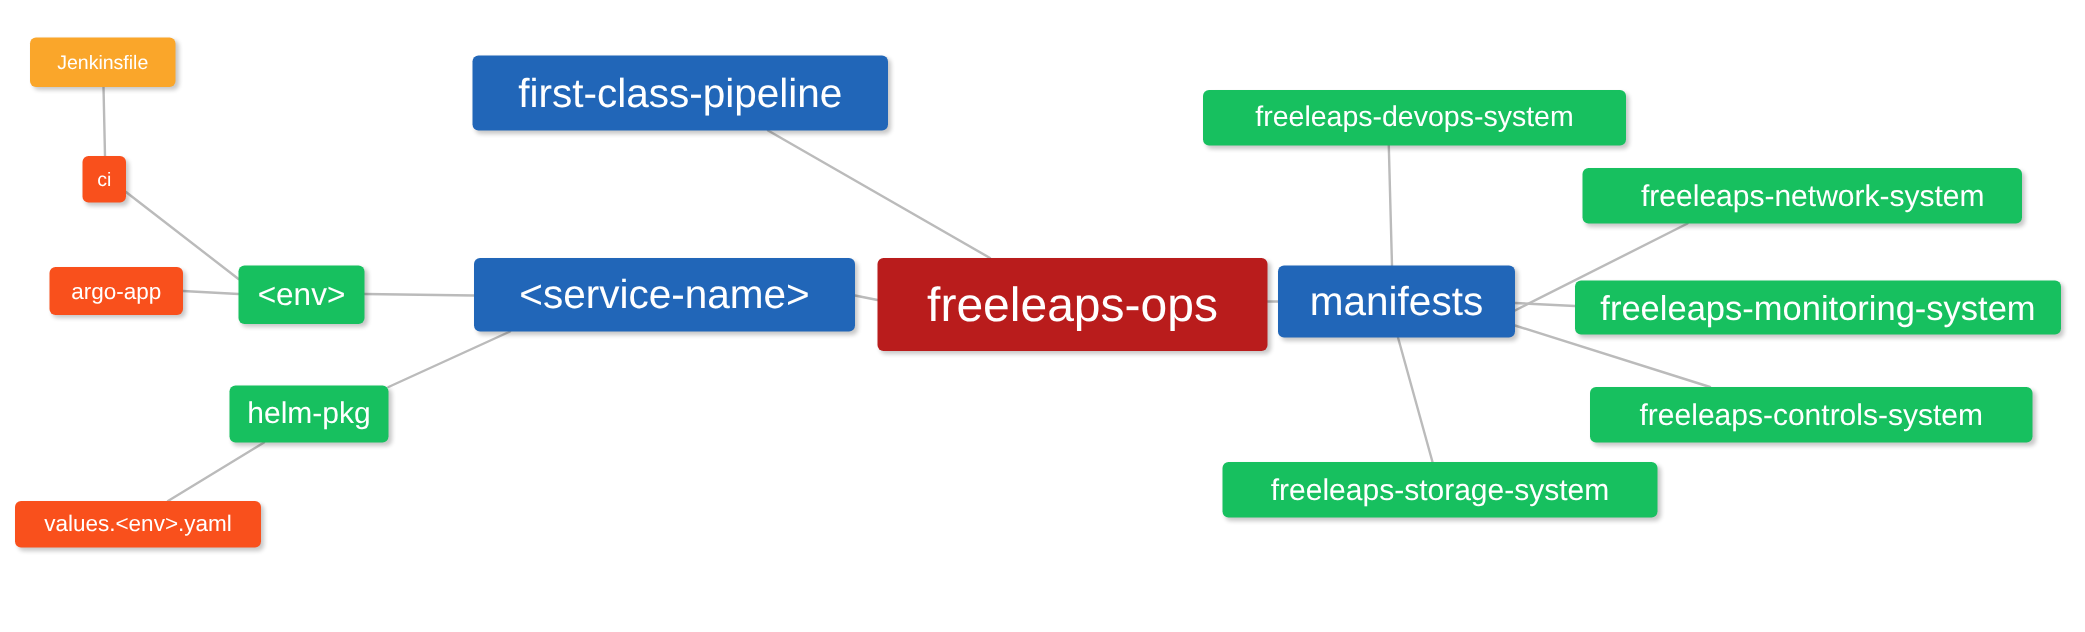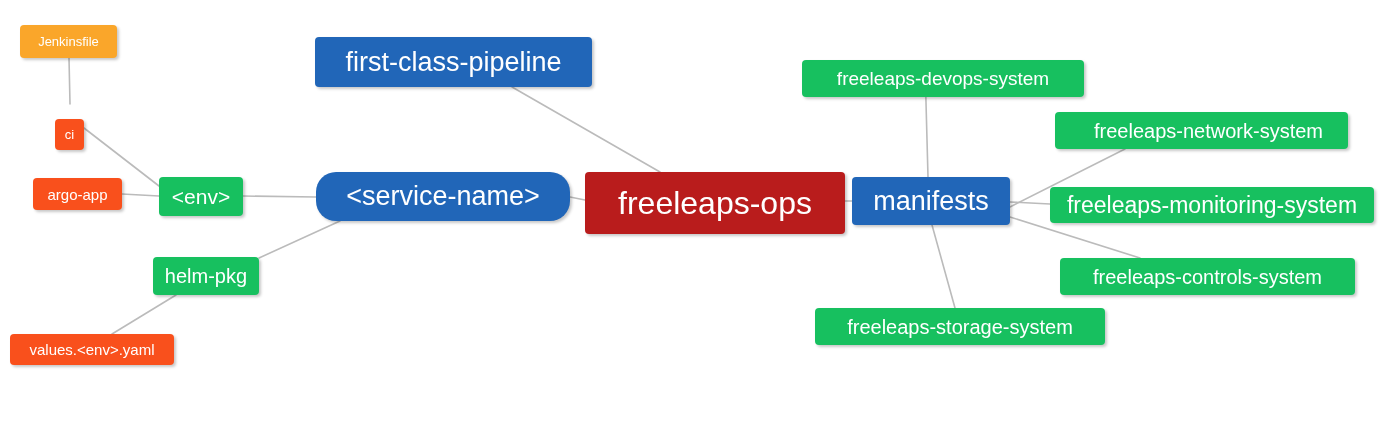--- a/index.html
+++ b/index.html
@@ -69,39 +69,39 @@
       <line x1="928" y1="177" x2="925" y2="65" stroke="#bbbbbb" stroke-width="1.6" stroke-linecap="round"></line>
       <line x1="1010" y1="207" x2="1125" y2="149" stroke="#bbbbbb" stroke-width="1.6" stroke-linecap="round"></line>
       <line x1="1010" y1="202" x2="1050" y2="204" stroke="#bbbbbb" stroke-width="1.6" stroke-linecap="round"></line>
       <line x1="1010" y1="217" x2="1140" y2="258" stroke="#bbbbbb" stroke-width="1.6" stroke-linecap="round"></line>
       <line x1="932" y1="225" x2="955" y2="308" stroke="#bbbbbb" stroke-width="1.6" stroke-linecap="round"></line>
     </svg>
   <div id="nodes">
       <div class="node c-orange" style="left: 20px; top: 25px; width: 97px; height: 33px; font-size: 13px;">
         <span>Jenkinsfile</span>
       </div>
-      <div class="node c-red" style="left: 55px; top: 104px; width: 29px; height: 31px; font-size: 13px; margin-top: 15px;">
+      <div class="node c-red" style="left: 55px; top: 104px; width: 29px; height: 31px; font-size: 13px;">
         <span>ci</span>
       </div>
       <div class="node c-red" style="left: 33px; top: 178px; width: 89px; height: 32px; font-size: 15px;">
         <span>argo-app</span>
       </div>
       <div class="node c-green" style="left: 159px; top: 177px; width: 84px; height: 39px; font-size: 21px;">
         <span>&lt;env&gt;</span>
       </div>
       <div class="node c-green" style="left: 153px; top: 257px; width: 106px; height: 38px; font-size: 20px;">
         <span>helm-pkg</span>
       </div>
       <div class="node c-red" style="left: 10px; top: 334px; width: 164px; height: 31px; font-size: 15px;">
         <span>values.&lt;env&gt;.yaml</span>
       </div>
       <div class="node c-blue" style="left: 315px; top: 37px; width: 277px; height: 50px; font-size: 27px;">
         <span>first-class-pipeline</span>
       </div>
-      <div class="node c-blue" style="left: 316px; top: 172px; width: 254px; height: 49px; font-size: 27px; border-radius: 20px;">
+      <div class="node c-blue" style="left: 316px; top: 172px; width: 254px; height: 49px; font-size: 27px;">
         <span>&lt;service-name&gt;</span>
       </div>
       <div class="node c-root" style="left: 585px; top: 172px; width: 260px; height: 62px; font-size: 32px;">
         <span>freeleaps-ops</span>
       </div>
       <div class="node c-blue" style="left: 852px; top: 177px; width: 158px; height: 48px; font-size: 27px;">
         <span>manifests</span>
       </div>
       <div class="node c-green" style="left: 802px; top: 28px; width: 282px; height: 37px; font-size: 19px; margin-top: 32px;">
         <span>freeleaps-devops-system</span>

